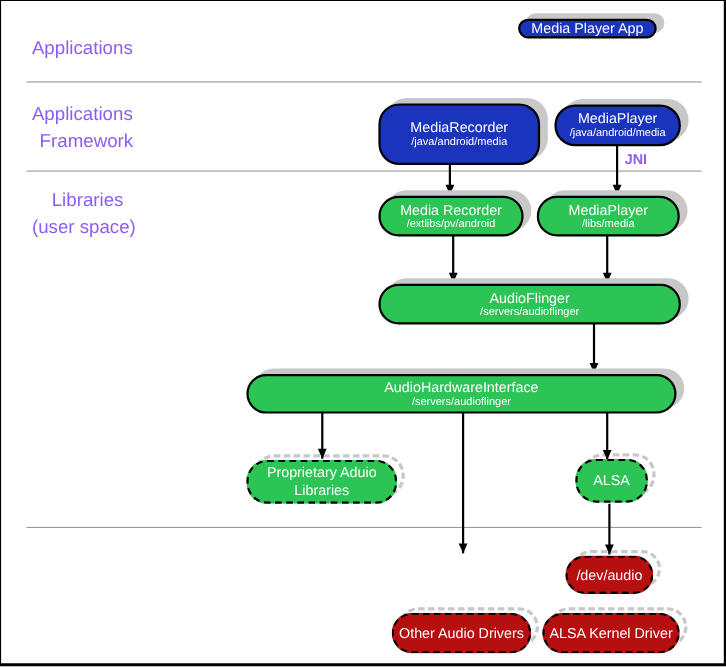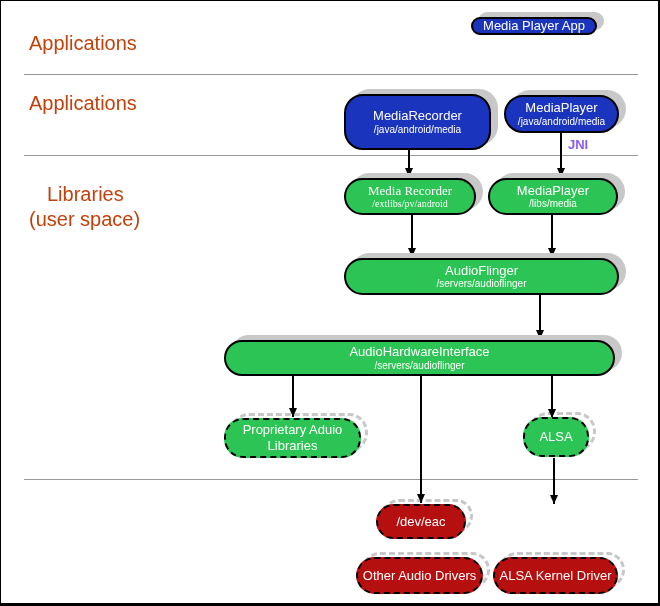--- a/index.html
+++ b/index.html
@@ -10,22 +10,22 @@
     background:#fff;
     border-left:1px solid #000;
     border-top:1px solid #000;
     border-right:2px solid #000;
     border-bottom:3px solid #000;
     font-family:"Liberation Sans", sans-serif;
     overflow:hidden;
   }
   .layer-label{
     position:absolute;
-    color:#c2410c;
-    font-size:20px;
+    color:#8b5cf6;
+    font-size:17px;
     line-height:25px;
     white-space:nowrap;
   }
   .divider{
     position:absolute;
     left:23px; width:614px; height:1px;
     background:#999999;
   }
   .node{
     position:absolute;
@@ -72,23 +72,24 @@
 </head>
 <body>
 
 <div class="frame">
 
   <div class="layer-label" style="left:28px; top:30px;">
     <span>Applications</span>
   </div>
   <div class="layer-label" style="left:28px; top:90px;">
     <div>Applications</div>
+    <div style="margin-left:7px;">Framework</div>
   </div>
   <div class="layer-label" style="left:28px; top:168px;">
-    <div style="margin-left:18px;margin-top:13px;">Libraries</div>
+    <div style="margin-left:18px;">Libraries</div>
     <div>(user space)</div>
   </div>
 
   <div class="divider" style="top:73px;"></div>
   <div class="divider" style="top:154px;"></div>
   <div class="divider" style="top:478px;"></div>
 
   <div class="arrow" style="left:407px; top:133px; height:43px;"></div>
   <div class="arrow" style="left:559px; top:131px; height:45px;"></div>
   <div class="arrow" style="left:410px; top:213px; height:43px;"></div>
@@ -108,21 +109,21 @@
 
   <div class="node blue" style="left:343px; top:93px; width:147px; height:56px;">
     <div>MediaRecorder</div>
     <div class="sub">/java/android/media</div>
   </div>
   <div class="node blue" style="left:503px; top:94px; width:115px; height:38px;">
     <div>MediaPlayer</div>
     <div class="sub">/java/android/media</div>
   </div>
 
-  <div class="node green" style="left:343px; top:177px; width:132px; height:37px;font-family:Liberation Serif, serif;">
+  <div class="node green" style="left:343px; top:177px; width:132px; height:37px;">
     <div>Media Recorder</div>
     <div class="sub">/extlibs/pv/android</div>
   </div>
   <div class="node green" style="left:487px; top:177px; width:130px; height:37px;">
     <div>MediaPlayer</div>
     <div class="sub">/libs/media</div>
   </div>
   <div class="node green" style="left:343px; top:257px; width:275px; height:37px;text-align:center;">
     <div>AudioFlinger</div>
     <div class="sub">/servers/audioflinger</div>
@@ -131,22 +132,22 @@
     <div>AudioHardwareInterface</div>
     <div class="sub">/servers/audioflinger</div>
   </div>
   <div class="node green dashed" style="left:223px; top:417px; width:137px; height:40px;">
     <div>Proprietary Aduio Libraries</div>
   </div>
   <div class="node green dashed" style="left:522px; top:416px; width:66px; height:40px;">
     <div>ALSA</div>
   </div>
 
-  <div class="node red dashed" style="left:375px; top:503px; width:90px; height:35px;">
-    <div>/dev/eac</div>
+  <div class="node red dashed" style="left:513px; top:504px; width:80px; height:35px;">
+    <div>/dev/audio</div>
   </div>
   <div class="node red dashed" style="left:355px; top:556px; width:127px; height:37px;">
     <div>Other Audio Drivers</div>
   </div>
   <div class="node red dashed" style="left:492px; top:556px; width:125px; height:37px;">
     <div>ALSA Kernel Driver</div>
   </div>
 
 </div>
 

